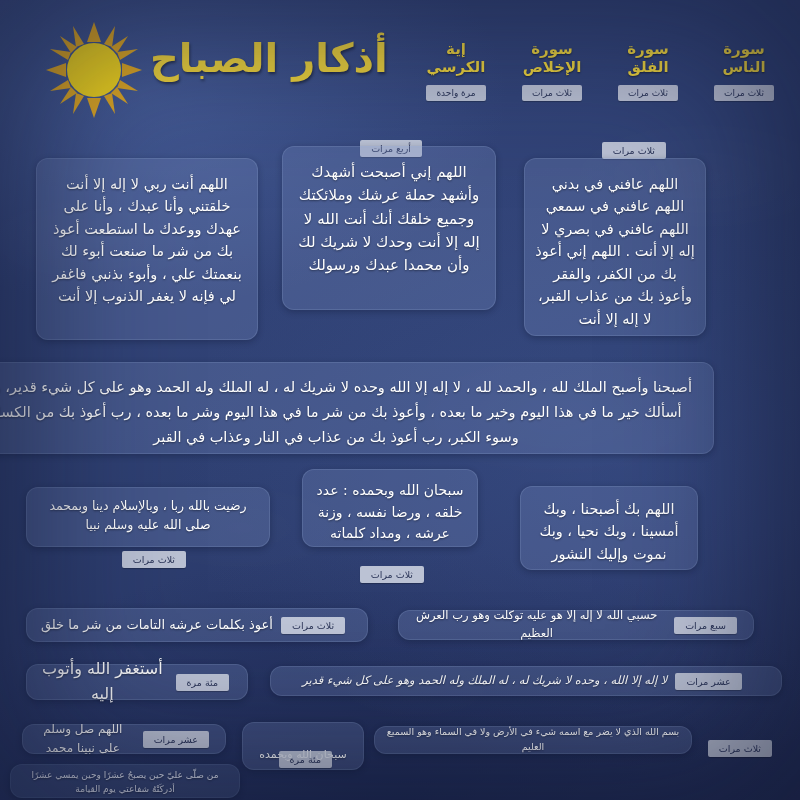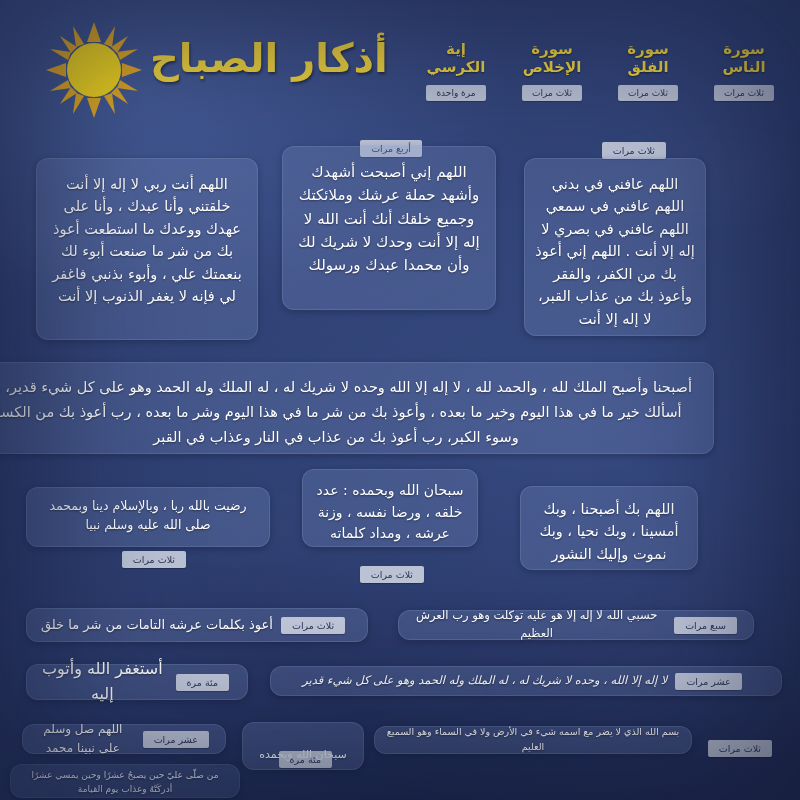--- a/index.html
+++ b/index.html
@@ -259,17 +259,17 @@
     <div class="txt">سبحان الله وبحمده</div>
   </div>
   <div class="badge" id="b-subhanbi">مئة مرة</div>
 
   <div class="card" id="c-bismillah">
     <span class="txt">بسم الله الذي لا يضر مع اسمه شيء في الأرض ولا في السماء وهو السميع العليم</span>
   </div>
   <div class="badge" id="b-thalath-bottom">ثلاث مرات</div>
 
   <div class="card" id="c-hadith">
-    <div class="txt">من صلّى عليّ حين يصبحُ عشرًا وحين يمسي عشرًا أدركَتْهُ وعذاب يوم القيامة</div>
+    <div class="txt">من صلّى عليّ حين يصبحُ عشرًا وحين يمسي عشرًا أدركَتْهُ شفاعتي يوم القيامة</div>
   </div>
 
   <div class="vign"></div>
 </div>
 
 </body></html>

